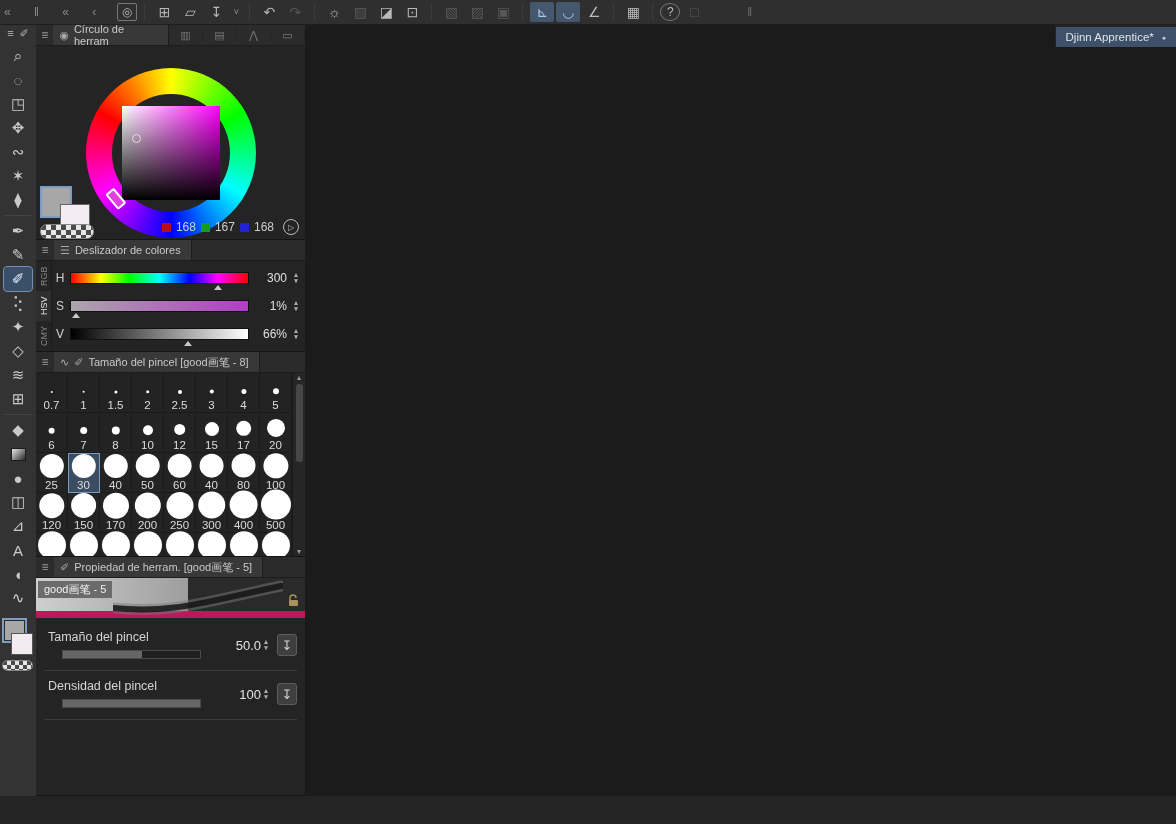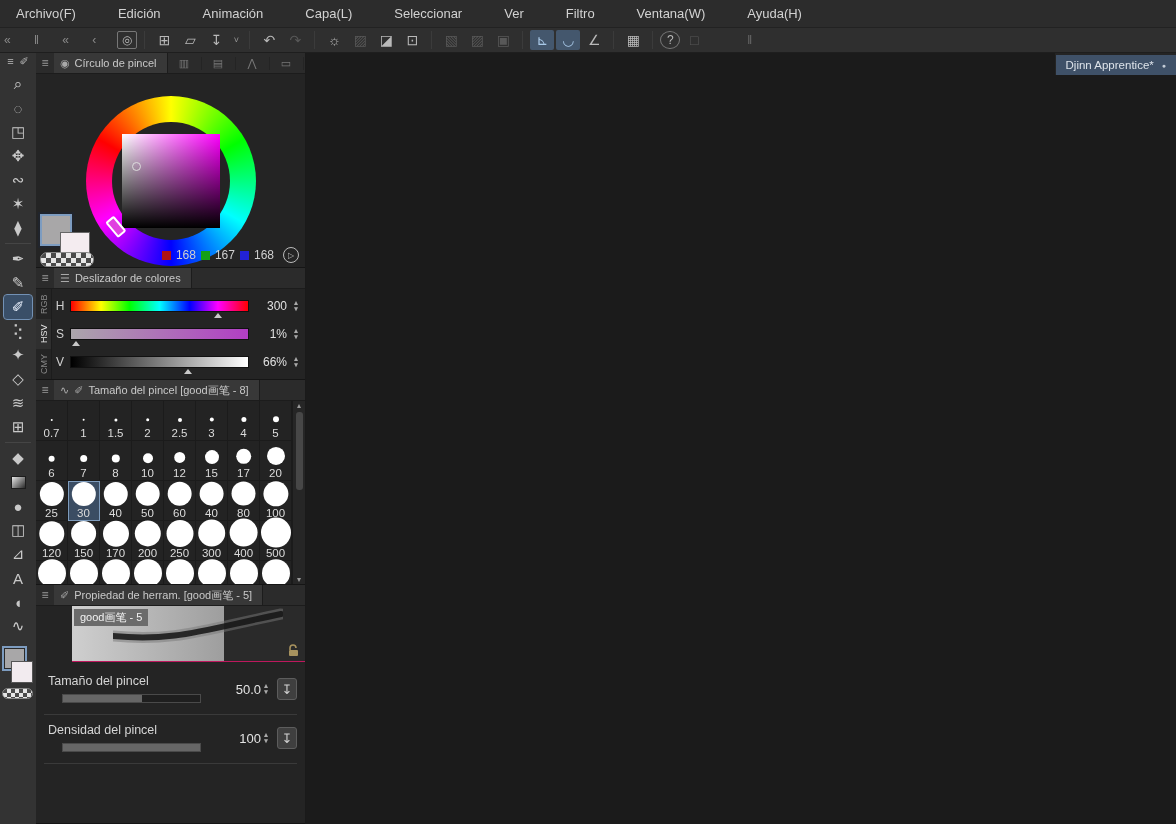--- a/index.html
+++ b/index.html
@@ -91,21 +91,21 @@
   .size-cell{border-right:1px solid #1b1b1b;border-bottom:1px solid #1b1b1b;display:flex;flex-direction:column;align-items:center;justify-content:flex-end;padding-bottom:1px;position:relative;}
   .size-cell .dot{background:#fff;border-radius:50%;position:absolute;top:50%;left:50%;transform:translate(-50%,-78%);}
   .size-cell .lbl{font-size:11.5px;color:#dcdcdc;z-index:1;}
   .size-cell.sel{background:#3b4d63;outline:1px solid #7e9cbd;outline-offset:-1px;}
   .vscroll{width:13px;background:#262626;border-left:1px solid #1b1b1b;display:flex;flex-direction:column;align-items:center;font-size:8px;color:#9a9a9a;}
   .vthumb{width:7px;height:78px;background:#474747;border-radius:3px;margin-top:2px;}
   .vscroll .sp{flex:1;}
 
   
   .p-props{flex:1;}
-  .preview{height:56px;display:flex;position:relative;background:#2a2a2a;border-bottom:1px solid #be185d;margin-left:36px;}
+  .preview{height:40px;display:flex;position:relative;background:#2a2a2a;border-bottom:7px solid #be185d;}
   .preview .lightpart{width:152px;height:100%;background:linear-gradient(90deg,#cfcfcf,#9e9e9e);}
   .chip{position:absolute;left:2px;top:3px;background:#6b6b6b;color:#f2f2f2;font-size:11px;padding:1px 6px;}
   .stroke-svg{position:absolute;right:22px;top:0;}
   .lock{position:absolute;right:5px;bottom:4px;}
   .props{padding:4px 8px 0 8px;}
   .prow{display:grid;grid-template-columns:1fr 48px 12px 24px;grid-template-rows:18px 16px;align-items:center;padding:6px 0 8px 0;border-bottom:1px solid #3a3a3a;}
   .plabel{grid-column:1;grid-row:1;font-size:12.5px;color:#d5d5d5;padding-left:4px;}
   .ptrack{grid-column:1;grid-row:2;height:9px;margin:0 12px 0 18px;background:#1f1f1f;border:1px solid #4a4a4a;position:relative;}
   .pfill{height:100%;background:#666;}
   .pval{grid-column:2;grid-row:1/3;font-size:13px;color:#e3e3e3;text-align:right;}
@@ -118,31 +118,20 @@
   .doctab{height:20px;background:#3f5168;color:#dde3ea;font-size:11.5px;display:flex;align-items:center;gap:8px;padding:0 10px;margin-left:1px;}
   .doctab .dot{font-size:7px;color:#c3ccd6;}
   .viewport{position:relative;flex:1;}
   #art{position:absolute;left:18px;top:13px;background:#eceae9;}
 </style>
 </head>
 <body>
 
 <div class="app">
 
-  <div class="menubar" id="menubar">
-      <span>Archivo(F)</span>
-      <span>Edición</span>
-      <span>Animación</span>
-      <span>Capa(L)</span>
-      <span>Seleccionar</span>
-      <span>Ver</span>
-      <span>Filtro</span>
-      <span>Ventana(W)</span>
-      <span>Ayuda(H)</span>
-    </div>
 
   <div class="cmdbar">
     <span class="collapse">« ‖ « ‹</span>
     <span id="cmdbtns" style="display:flex;align-items:center;">
         <span class="btn boxed">◎</span>
         <span class="div"></span>
         <span class="btn">⊞</span>
         <span class="btn">▱</span>
         <span class="btn">↧</span>
         <span class="btn small">˅</span>
@@ -212,21 +201,21 @@
         </div>
       </div>
 
     <div class="panels">
 
       <div class="panel p-wheel">
         <div class="p-header">
           <span class="burger">≡</span>
           <span class="ptab">
             <span class="picon">◉</span>
-            <span>Círculo de pincel</span>
+            <span>Círculo de herram</span>
           </span>
           <span id="wheeltabs" style="display:flex;height:100%;align-items:center;">
               <span class="itab">▥</span>
               <span class="itab">▤</span>
               <span class="itab">⋀</span>
               <span class="itab">▭</span>
             </span>
         </div>
         <div class="wheel-area">
           <div class="ring">

